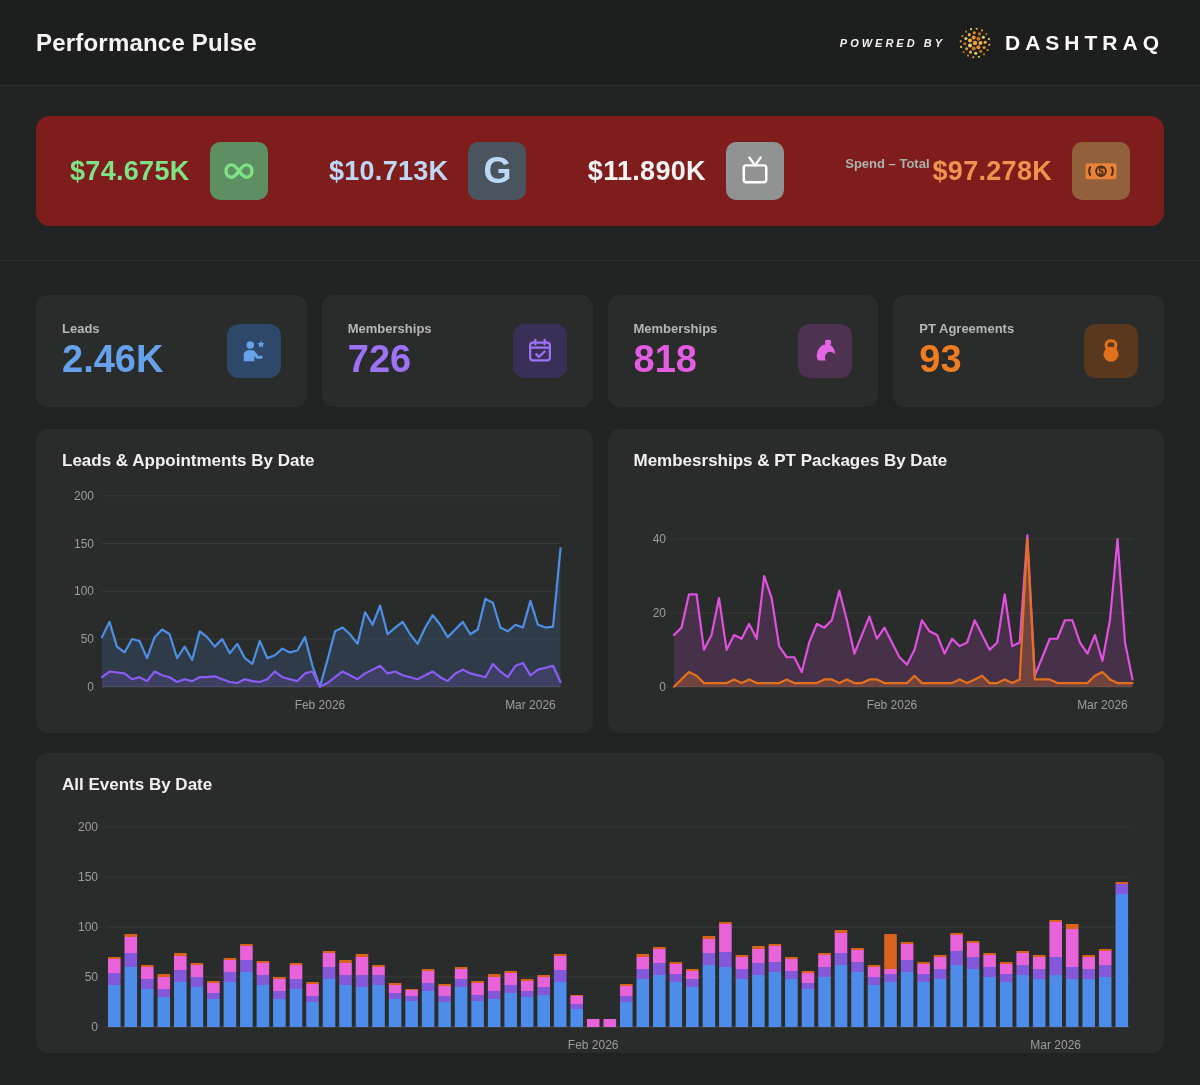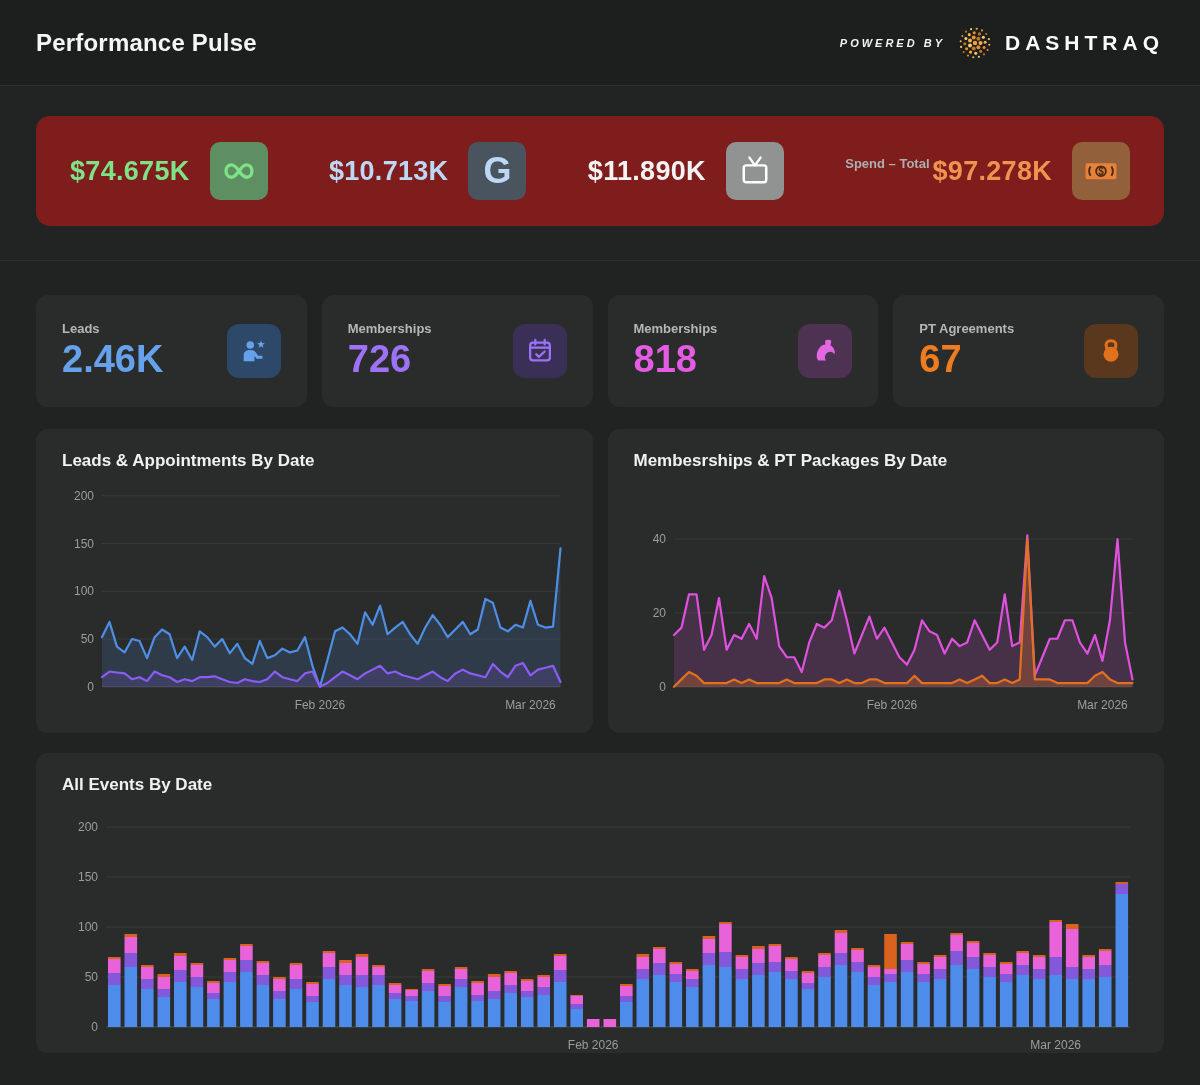--- a/index.html
+++ b/index.html
@@ -224,21 +224,21 @@
         <span class="kpi-tile kt-memb">
           <svg width="30" height="30" viewBox="0 0 32 32">
             <path d="M9 26 C6.5 23.5 6.5 18 9.5 13.5 C11.5 10.5 14 9 16.5 9 L16 6.5 C15.8 5.2 16.8 4 18.2 4 L20.5 4 C22 4 23 5.3 22.6 6.8 L21.8 9.8 C25.2 11.8 27 15.5 26.4 19.4 C24.6 16.6 21 15.8 18.4 17.8 C15.7 19.9 15.2 23.6 17.2 26.2 Z" fill="#e366e3"></path>
           </svg>
         </span>
       </div>
 
       <div class="kpi-card">
         <div class="kpi-text">
           <span class="kpi-label">PT Agreements</span>
-          <span class="kpi-value k-pt">67</span>
+          <span class="kpi-value k-pt">93</span>
         </div>
         <span class="kpi-tile kt-pt">
           <svg width="30" height="30" viewBox="0 0 32 32">
             <path d="M11.5 13 C9.5 7.5 12 5 16 5 C20 5 22.5 7.5 20.5 13" fill="none" stroke="#e2711d" stroke-width="3.2" stroke-linecap="round"></path>
             <circle cx="16" cy="19.5" r="8" fill="#e2711d"></circle>
           </svg>
         </span>
       </div>
 
     </div>

